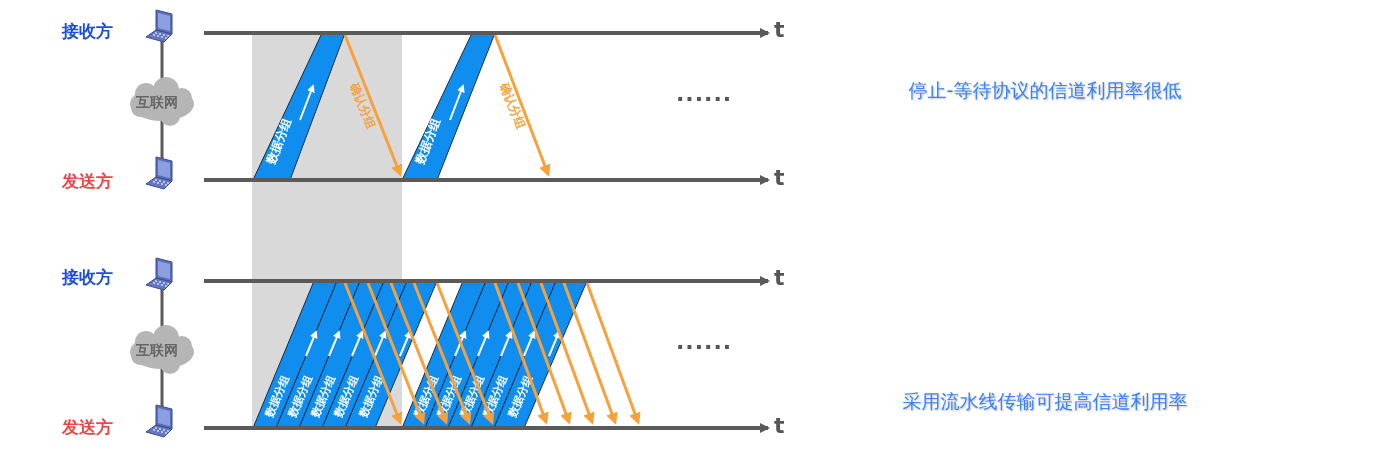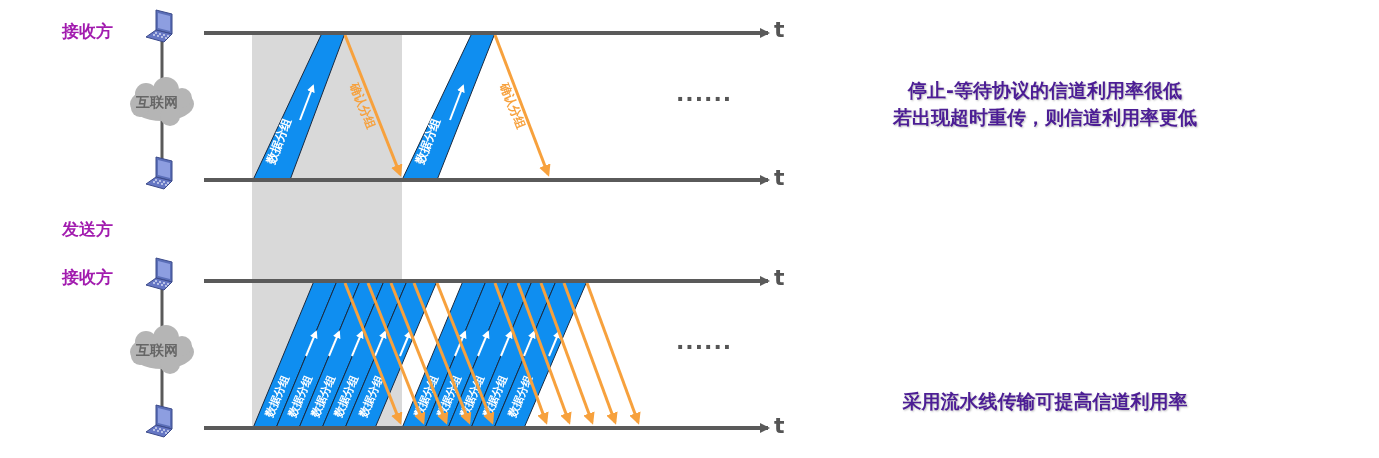--- a/index.html
+++ b/index.html
@@ -1,21 +1,21 @@
 <!DOCTYPE html>
 <html><head>
 <meta charset="utf-8">
 <style>
   html, body { margin: 0; padding: 0; background: #ffffff; }
   body { width: 1379px; height: 458px; position: relative; overflow: hidden;
          font-family: "DejaVu Sans", "Liberation Sans", sans-serif; }
   .label { position: absolute; font-weight: bold; font-size: 17px; }
-  .recv { color: #a21caf; }
-  .send { color: #a21caf; margin-top: 48px; }
-  .note { position: absolute; color: #4c1d95; font-weight: bold; font-size: 19px;
+  .recv { color: #1d4ed8; }
+  .send { color: #ef4444; }
+  .note { position: absolute; color: #3b82f6; font-weight: normal; font-size: 19px;
           text-align: center; line-height: 27px;
           text-shadow: 1px 1px 2px rgba(0,0,0,0.25), 0 0 1px #fff; }
   svg { position: absolute; left: 0; top: 0; }
   .dots { position: absolute; color: #555; font-size: 22px; font-weight: bold; letter-spacing: 1px; }
   .tlabel { position: absolute; font-weight: bold; font-size: 22px; color: #555; }
 </style>
 </head>
 <body>
 
 <svg width="1379" height="458" viewBox="0 0 1379 458">
@@ -153,21 +153,20 @@
 </svg>
 
 <div class="label recv" style="left:62px;top:20px;">接收方</div>
 <div class="label send" style="left:62px;top:170px;">发送方</div>
 <div style="position:absolute;left:136px;top:94px;font-size:14px;font-weight:bold;color:#666;">互联网</div>
 <div class="tlabel" style="left:774px;top:17px;">t</div>
 <div class="tlabel" style="left:774px;top:165px;">t</div>
 <div class="dots" style="left:676px;top:86px;">······</div>
 <div class="note" style="left:860px;top:77px;width:370px;">
   <div>停止-等待协议的信道利用率很低</div>
-  <div>若出现超时重传，则信道利用率更低</div>
 </div>
 
 <div class="label recv" style="left:62px;top:266px;">接收方</div>
 <div class="label send" style="left:62px;top:416px;">发送方</div>
 <div style="position:absolute;left:136px;top:342px;font-size:14px;font-weight:bold;color:#666;">互联网</div>
 <div class="tlabel" style="left:774px;top:265px;">t</div>
 <div class="tlabel" style="left:774px;top:413px;">t</div>
 <div class="dots" style="left:676px;top:334px;">······</div>
 <div class="note" style="left:860px;top:340px;width:370px;margin-top:48px;">
   <div>采用流水线传输可提高信道利用率</div>

